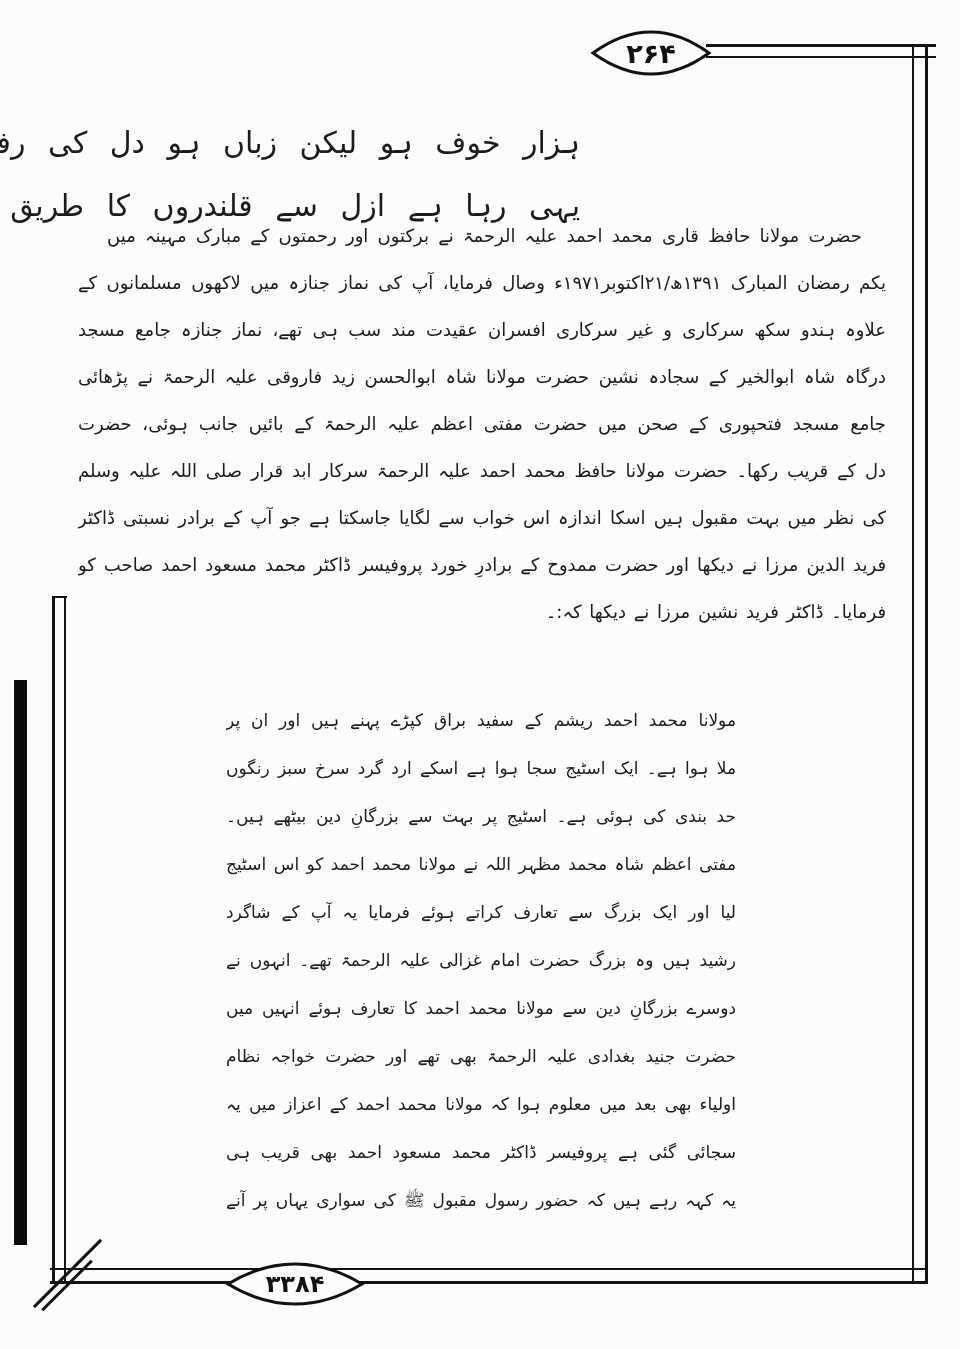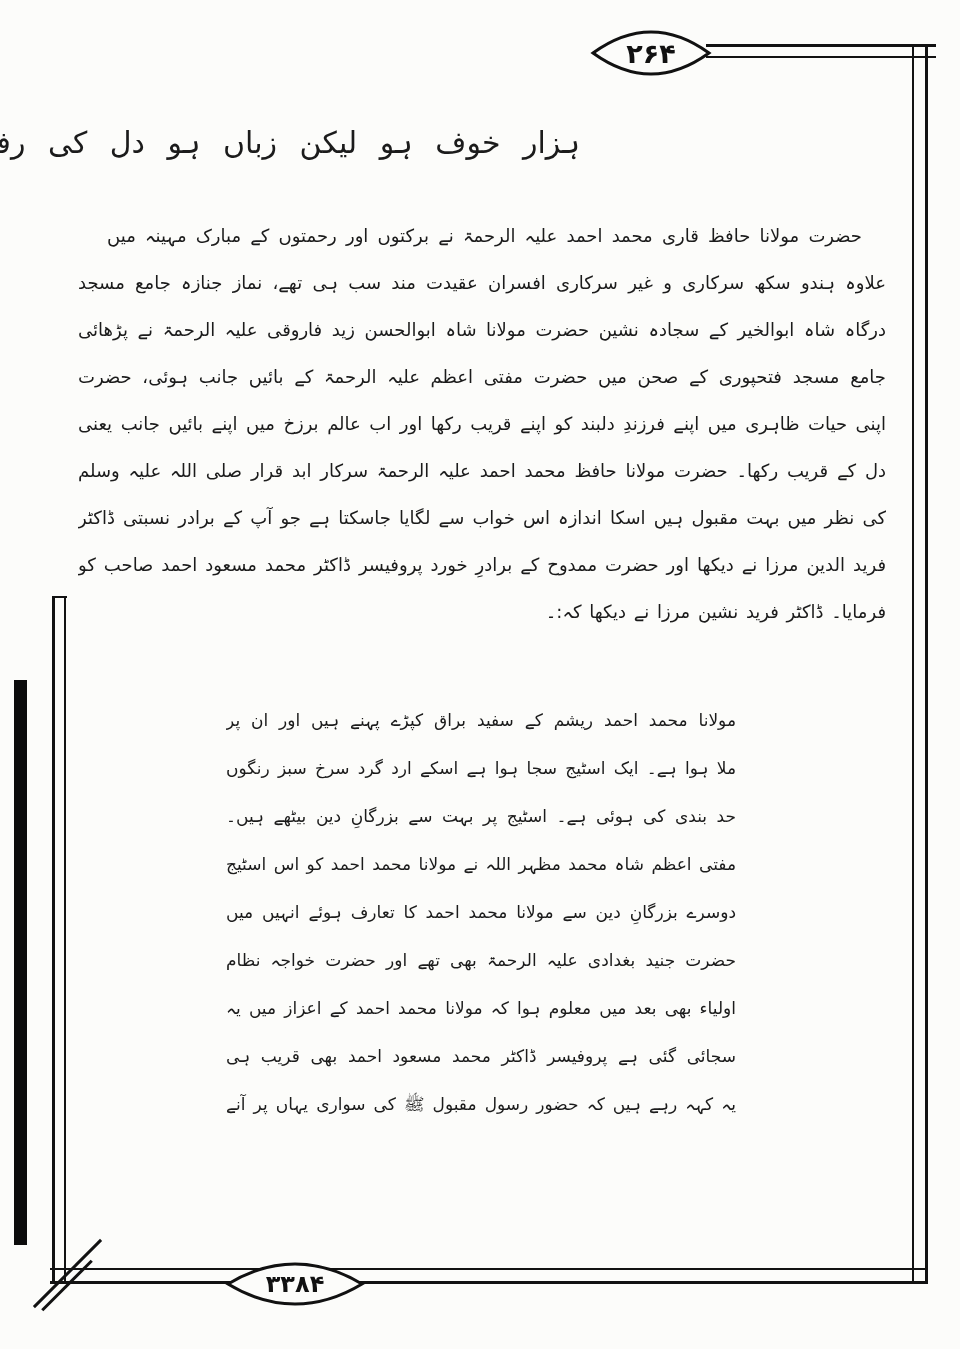--- a/index.html
+++ b/index.html
@@ -111,39 +111,42 @@
 
   <div class="cartouche cartouche-bottom" style="left:225px; top:1260px; width:140px; height:48px;">
     <svg width="140" height="48" viewBox="0 0 140 48">
       <path d="M3,24 Q36,4 70,4 Q104,4 137,24 Q104,44 70,44 Q36,44 3,24 Z" fill="#fcfcfa" stroke="#111" stroke-width="3"></path>
     </svg>
     <span class="num">۳۳۸۴</span>
   </div>
 
   <div class="poem">
     <div class="poem-line">ہزار خوف ہو لیکن زباں ہو دل کی رفیق</div>
+    <div class="poem-line">یہی رہا ہے ازل سے قلندروں کا طریق</div>
   </div>
 
   <div class="main-text">
     <div class="text-line first">حضرت مولانا حافظ قاری محمد احمد علیہ الرحمۃ نے برکتوں اور رحمتوں کے مبارک مہینہ میں یعنی</div>
+    <div class="text-line">یکم رمضان المبارک ۱۳۹۱ھ/۲۱اکتوبر۱۹۷۱ء وصال فرمایا، آپ کی نماز جنازہ میں لاکھوں مسلمانوں کے</div>
     <div class="text-line">علاوہ ہندو سکھ سرکاری و غیر سرکاری افسران عقیدت مند سب ہی تھے، نماز جنازہ جامع مسجد دہلی میں</div>
     <div class="text-line">درگاہ شاہ ابوالخیر کے سجادہ نشین حضرت مولانا شاہ ابوالحسن زید فاروقی علیہ الرحمۃ نے پڑھائی اور تدفین</div>
     <div class="text-line">جامع مسجد فتحپوری کے صحن میں حضرت مفتی اعظم علیہ الرحمۃ کے بائیں جانب ہوئی، حضرت مفتی اعظم نے</div>
-    <div class="text-line">اپنی حیات ظاہری میں اپنے فرزندِ دلبند کو اپنے قریب رکھا اور اب عالم برزخ میں اپنے بائیں جانب یعنی</div>
     <div class="text-line">دل کے قریب رکھا۔ حضرت مولانا حافظ محمد احمد علیہ الرحمۃ سرکار ابد قرار صلی اللہ علیہ وسلم اور حضرات اہل اللہ</div>
     <div class="text-line">کی نظر میں بہت مقبول ہیں اسکا اندازہ اس خواب سے لگایا جاسکتا ہے جو آپ کے برادر نسبتی ڈاکٹر</div>
     <div class="text-line">فرید الدین مرزا نے دیکھا اور حضرت ممدوح کے برادرِ خورد پروفیسر ڈاکٹر محمد مسعود احمد صاحب کو ارسال</div>
     <div class="text-line last">فرمایا۔ ڈاکٹر فرید نشین مرزا نے دیکھا کہ:۔</div>
   </div>
 
   <div class="quote-text">
     <div class="text-line">مولانا محمد احمد ریشم کے سفید براق کپڑے پہنے ہیں اور ان پر سرخ عطر</div>
     <div class="text-line">ملا ہوا ہے۔ ایک اسٹیج سجا ہوا ہے اسکے ارد گرد سرخ سبز رنگوں سے</div>
     <div class="text-line">حد بندی کی ہوئی ہے۔ اسٹیج پر بہت سے بزرگانِ دین بیٹھے ہیں۔</div>
     <div class="text-line">مفتی اعظم شاہ محمد مظہر اللہ نے مولانا محمد احمد کو اس اسٹیج پر ہاتھوں ہاتھ</div>
+    <div class="text-line">لیا اور ایک بزرگ سے تعارف کراتے ہوئے فرمایا یہ آپ کے شاگرد</div>
+    <div class="text-line">رشید ہیں وہ بزرگ حضرت امام غزالی علیہ الرحمۃ تھے۔ انہوں نے</div>
     <div class="text-line">دوسرے بزرگانِ دین سے مولانا محمد احمد کا تعارف ہوئے انہیں میں</div>
     <div class="text-line">حضرت جنید بغدادی علیہ الرحمۃ بھی تھے اور حضرت خواجہ نظام الدین</div>
     <div class="text-line">اولیاء بھی بعد میں معلوم ہوا کہ مولانا محمد احمد کے اعزاز میں یہ محفل</div>
     <div class="text-line">سجائی گئی ہے پروفیسر ڈاکٹر محمد مسعود احمد بھی قریب ہی موجود ہیں اور</div>
     <div class="text-line">یہ کہہ رہے ہیں کہ حضور رسول مقبول ﷺ کی سواری یہاں پر آنے والی</div>
   </div>
 
 </div>
 
 </body></html>

